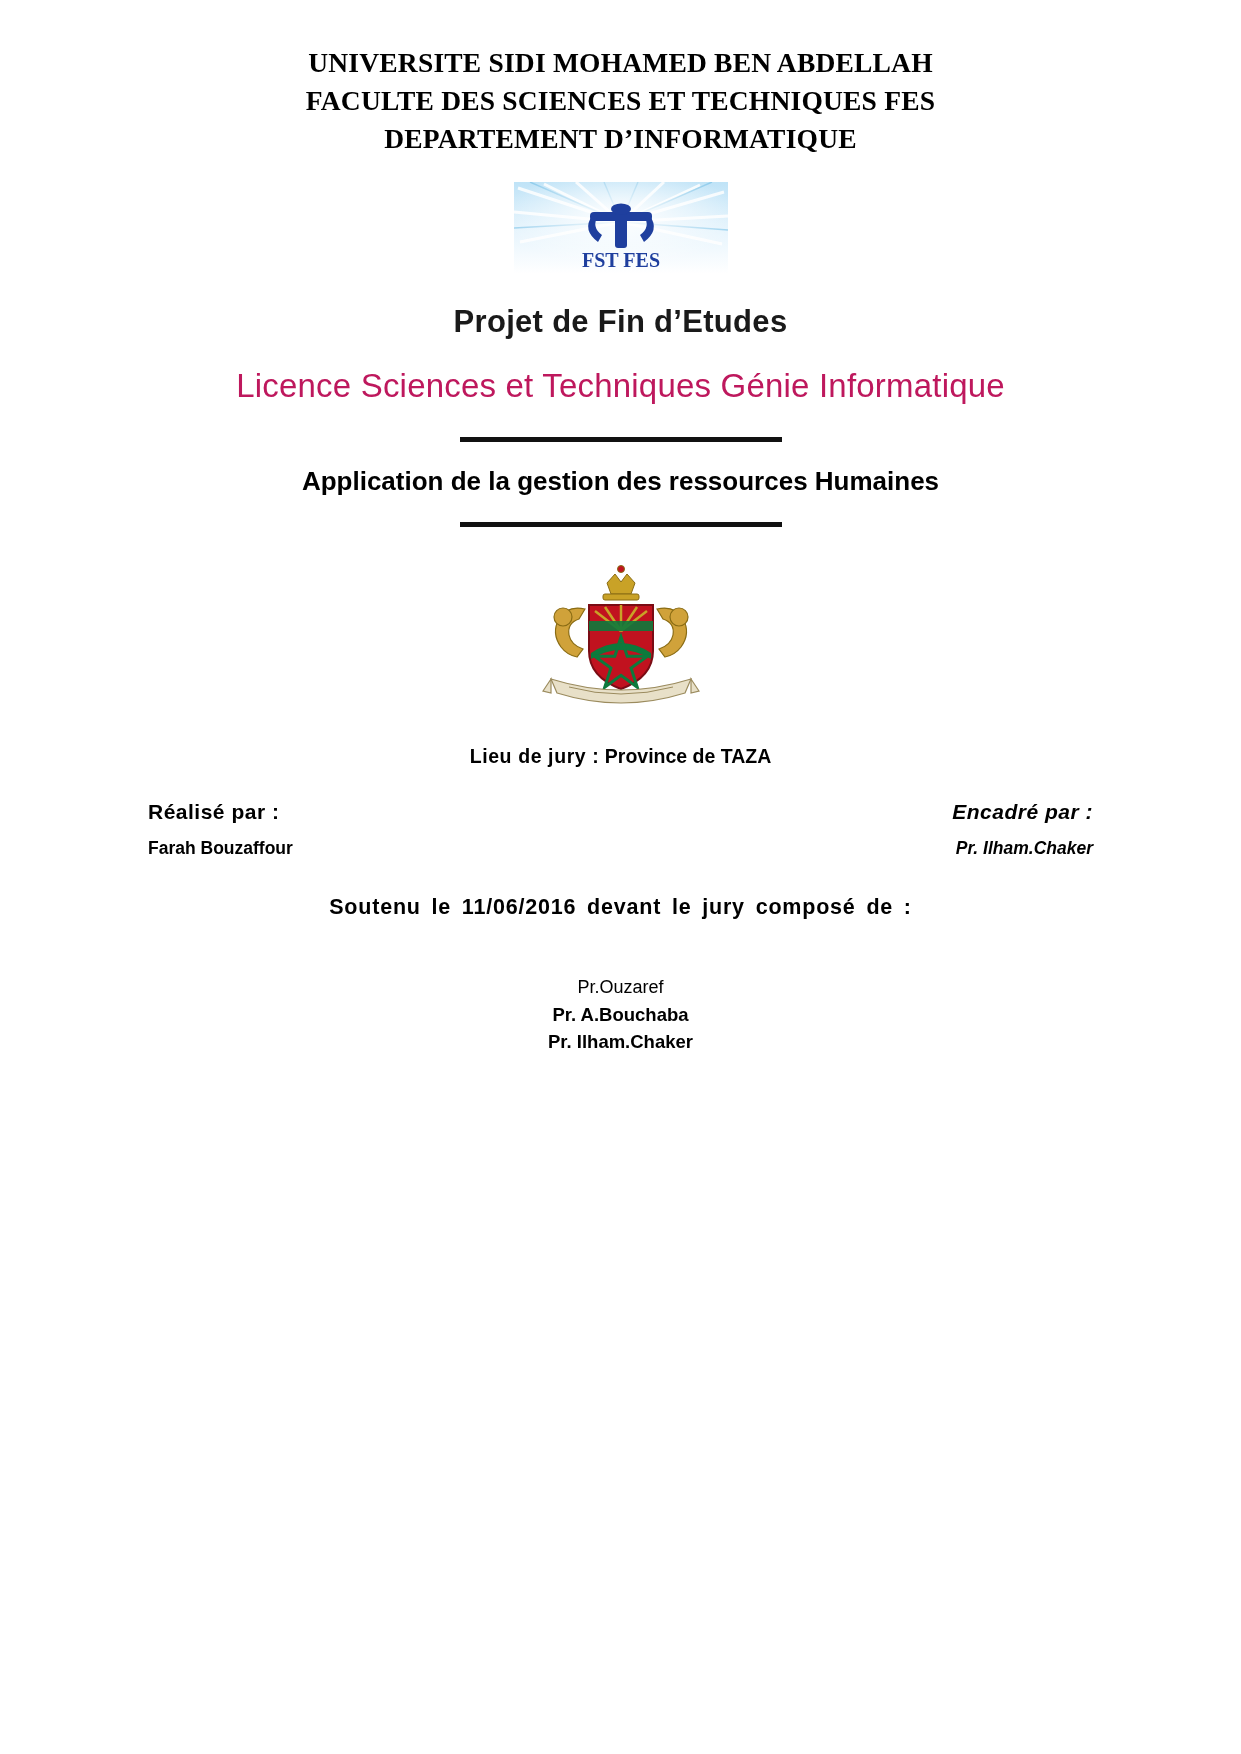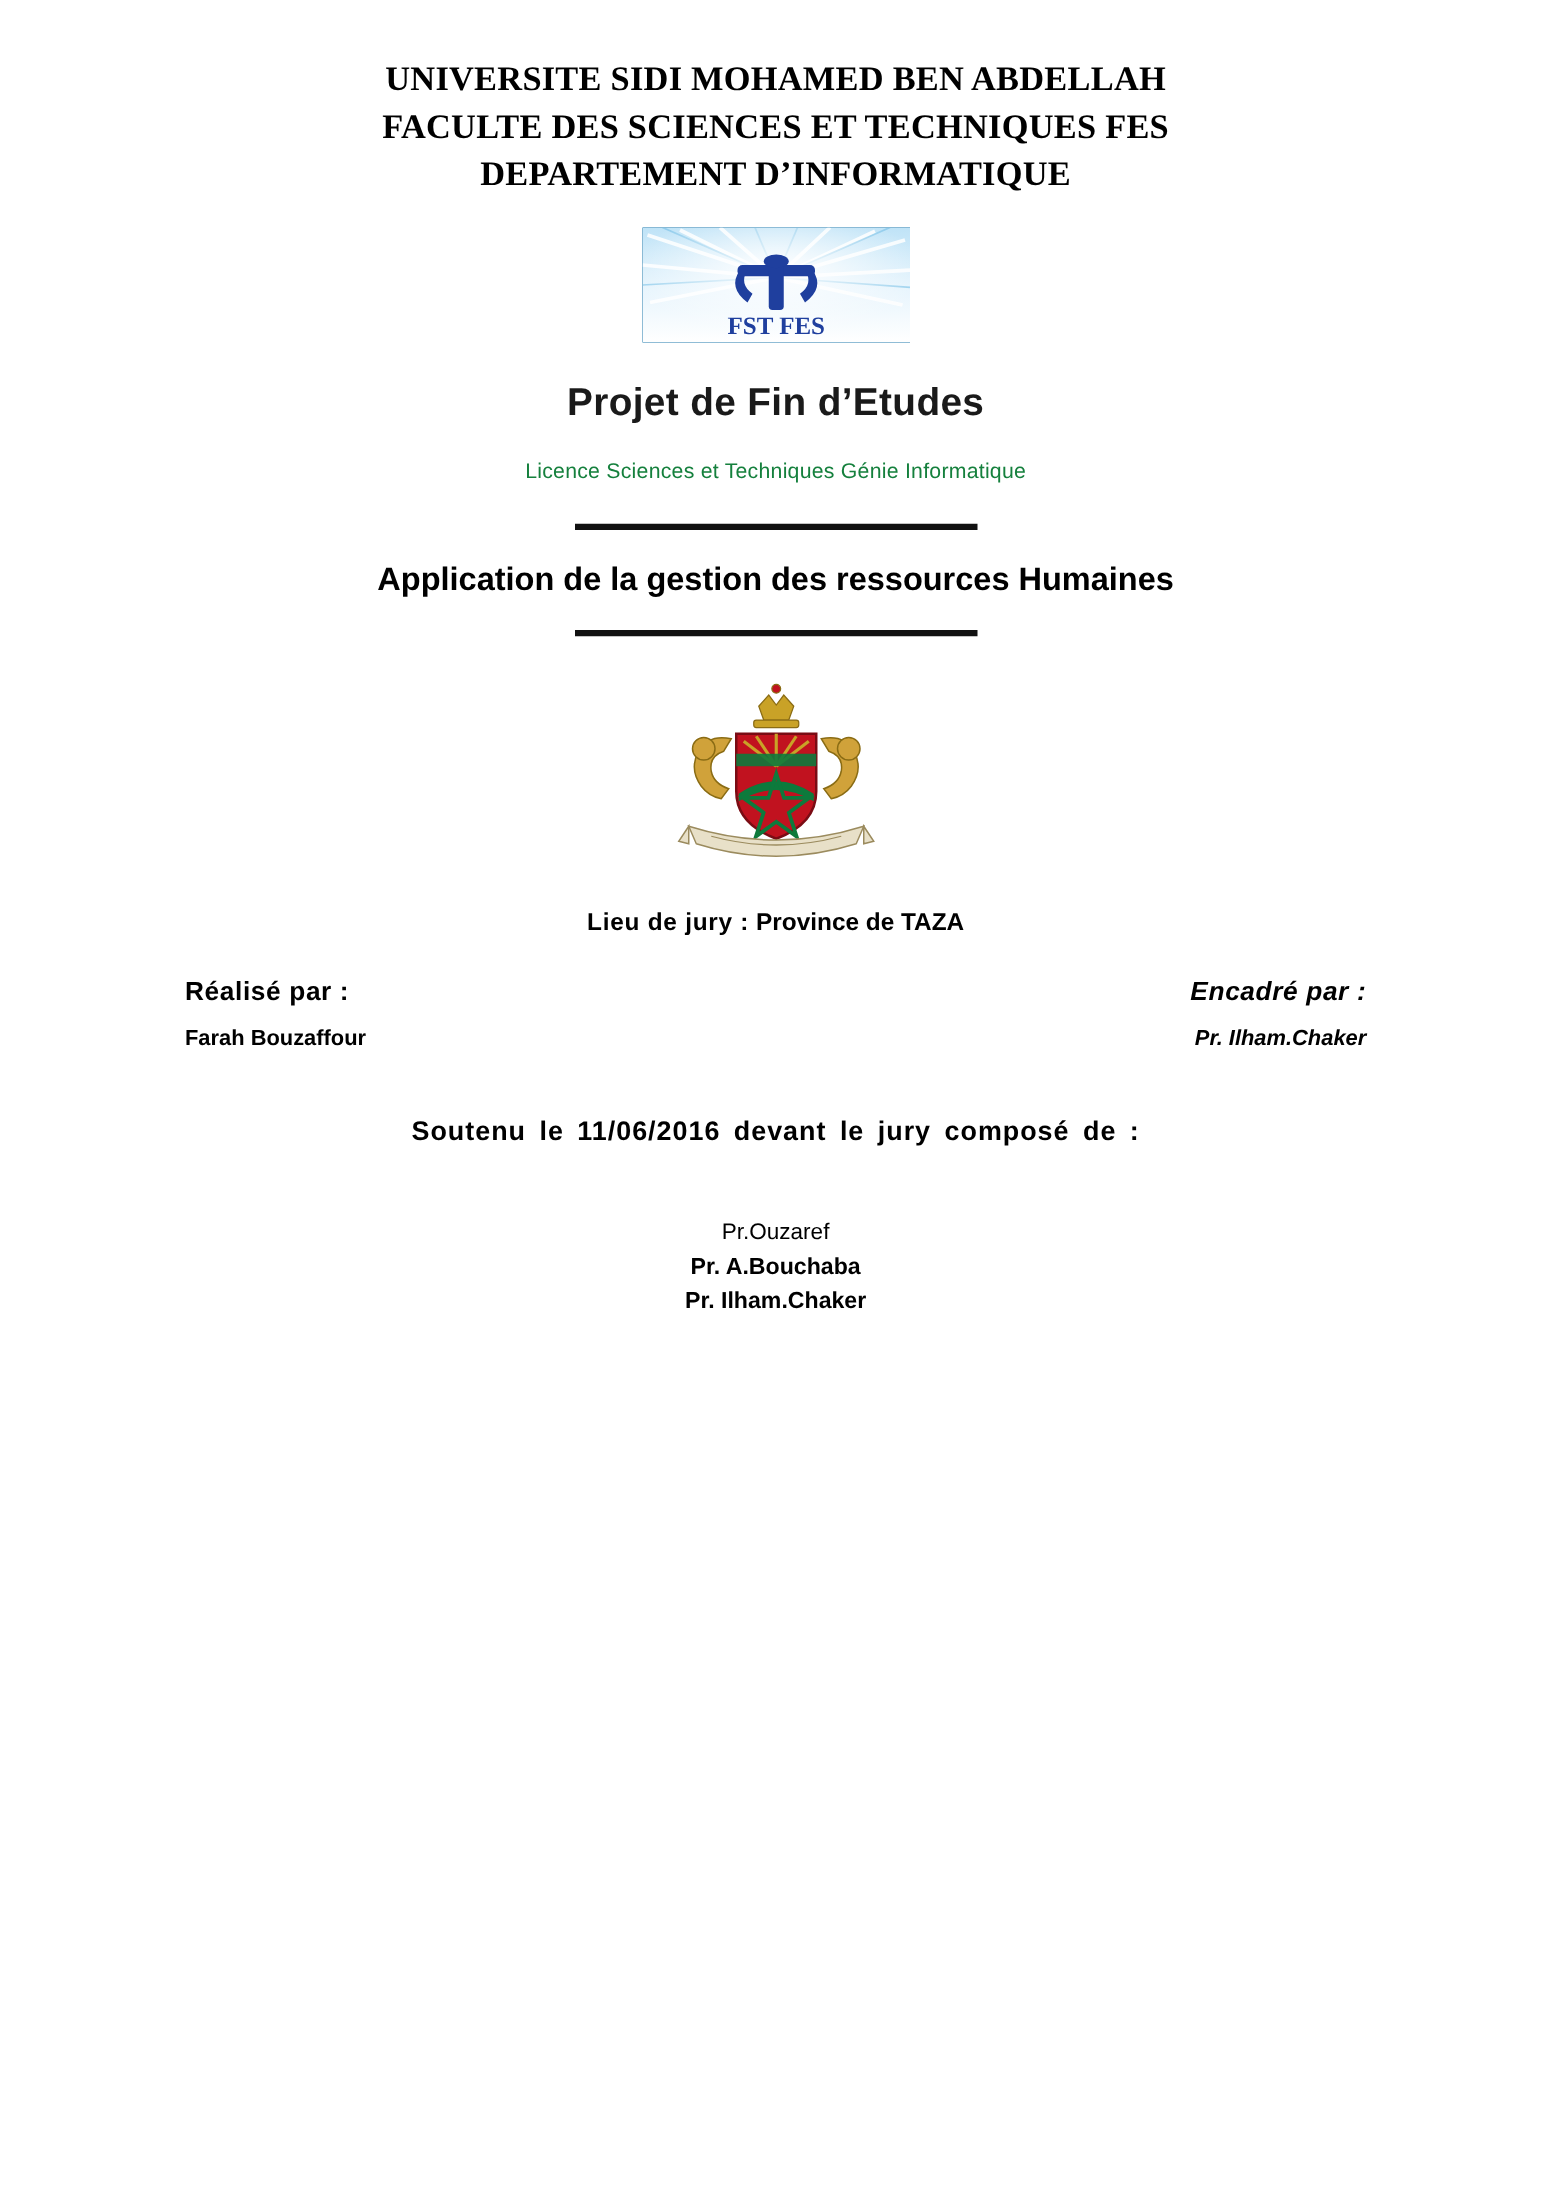--- a/index.html
+++ b/index.html
@@ -53,23 +53,23 @@
   .pfe {
     text-align: center;
     font-size: 31px;
     font-weight: bold;
     color: #1a1a1a;
     margin-top: 30px;
     letter-spacing: 0.3px;
   }
   .lst {
     text-align: center;
-    font-size: 17px;
+    font-size: 33px;
     font-weight: normal;
-    color: #15803d;
+    color: #be185d;
     margin-top: 27px;
     letter-spacing: 0.2px;
   }
   .rule {
     width: 322px;
     height: 5px;
     background: #111;
     margin: 32px auto 0 auto;
   }
   .rule.bottom { margin-top: 22px; }
@@ -124,21 +124,21 @@
     font-weight: bold;
     font-size: 17.5px;
     margin-top: 14px;
   }
 
   
   .soutenu {
     text-align: center;
     font-weight: bold;
     font-size: 21.5px;
-    margin-top: 52px;
+    margin-top: 36px;
     letter-spacing: 0.8px;
     word-spacing: 4px;
   }
   .jury {
     text-align: center;
     margin-top: 54px;
     font-size: 18.5px;
     line-height: 1.5;
   }
   .jury .m0 { font-weight: normal; font-size: 18px; }

